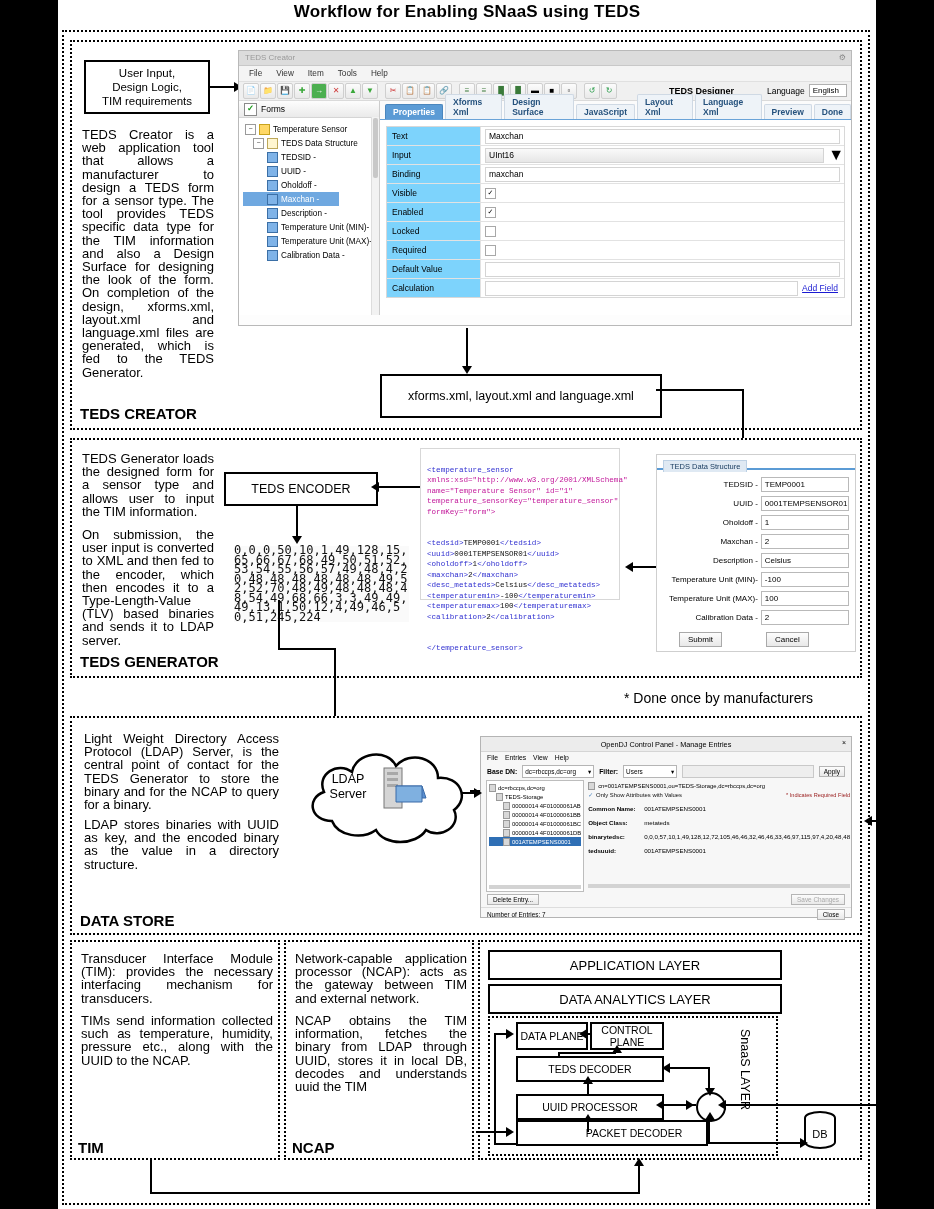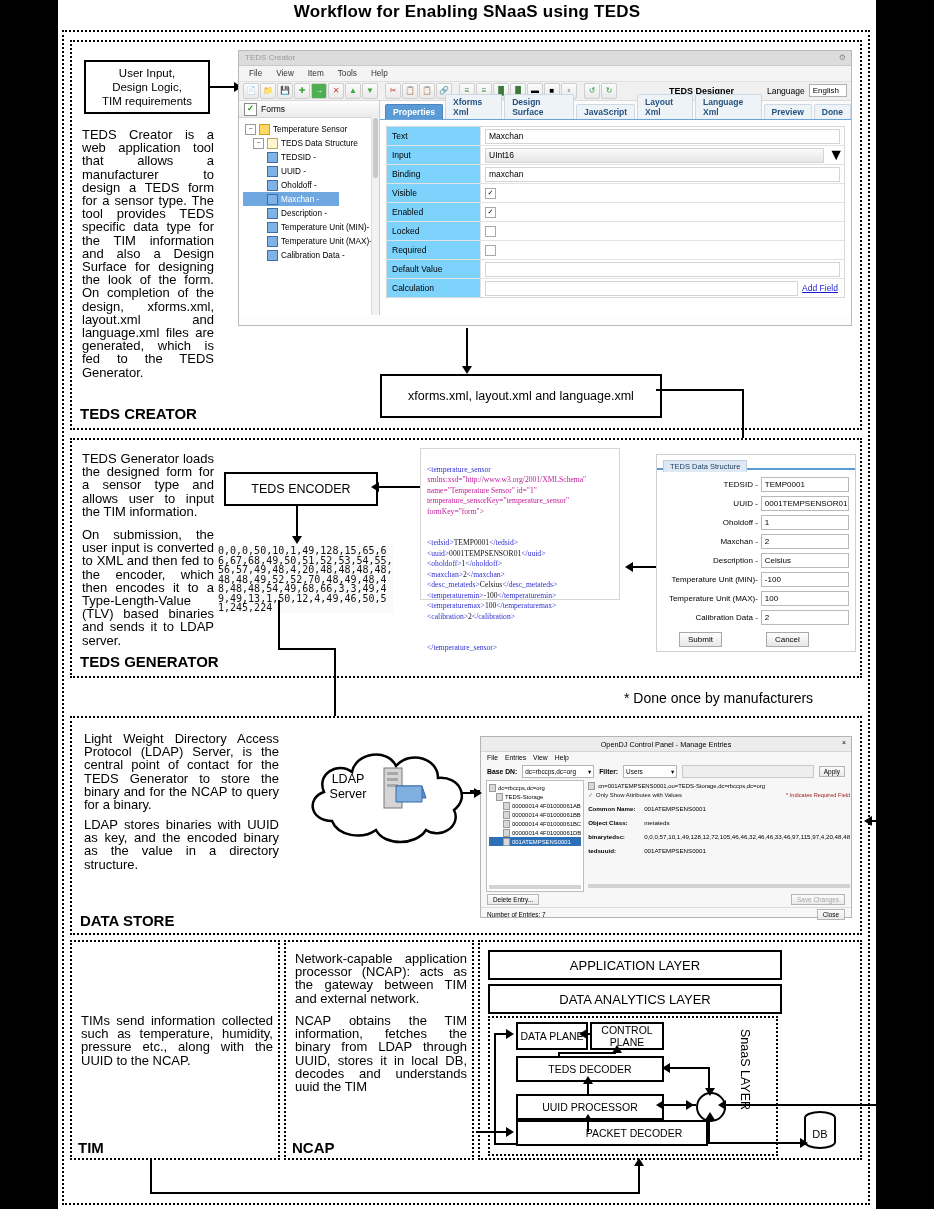--- a/index.html
+++ b/index.html
@@ -83,22 +83,22 @@
   .ah-right{border-top:5px solid transparent;border-bottom:5px solid transparent;border-left:8px solid #000;}
   .ah-left{border-top:5px solid transparent;border-bottom:5px solid transparent;border-right:8px solid #000;}
   .ah-down{border-left:5px solid transparent;border-right:5px solid transparent;border-top:8px solid #000;}
   .ah-up{border-left:5px solid transparent;border-right:5px solid transparent;border-bottom:8px solid #000;}
 
   .xfbox{position:absolute;border:2px solid #000;background:#fff;display:flex;align-items:center;justify-content:center;font-size:12.5px;}
 
   
   #sec-gen{left:70px;top:438px;width:792px;height:240px;}
   .encbox{position:absolute;border:2px solid #000;background:#fff;display:flex;align-items:center;justify-content:center;font-size:12.5px;}
-  .binblk{position:absolute;font-family:"DejaVu Sans Mono",monospace;font-size:10px;line-height:9.5px;color:#111;background:#fafafa;width:175px;word-break:break-all;}
-  .xmlblk{position:absolute;font-family:Liberation Serif, serif;font-size:7.6px;line-height:10.5px;white-space:pre-wrap;background:#fff;border:1px solid #d7d7d7;padding:5px 6px;box-sizing:border-box;}
+  .binblk{position:absolute;font-family:"DejaVu Sans Mono",monospace;font-size:12px;line-height:9.5px;color:#111;background:#fafafa;width:175px;word-break:break-all;margin-left:16px;}
+  .xmlblk{position:absolute;font-family:Liberation Mono, monospace;font-size:7.6px;line-height:10.5px;white-space:pre-wrap;background:#fff;border:1px solid #d7d7d7;padding:5px 6px;box-sizing:border-box;}
   .xm-tag{color:#2f2fd0;}
   .xm-attr{color:#c2189a;}
   .xm-txt{color:#111;}
 
   .tdsform{position:absolute;border:1px solid #cfcfcf;background:#fff;box-sizing:border-box;}
   .tdsform-tabbar{height:13px;border-bottom:2px solid #5b9bd5;background:#fff;padding-left:6px;}
   .tdsform-tab{display:inline-block;font-size:7.5px;background:#dfe9f3;border:1px solid #bcd0e4;border-bottom:none;padding:1px 6px;color:#14385c;}
   .frow{display:flex;align-items:center;height:17px;margin-top:2px;}
   .flab{width:103px;text-align:right;font-size:8px;padding-right:3px;}
   .finp{width:85px;height:13px;border:1px solid #b9b9b9;background:#fff;font-size:8px;display:flex;align-items:center;padding-left:3px;}
@@ -575,20 +575,21 @@
 
   <div class="ahead ah-right" style="left:474px;top:788px;"></div>
   <div class="aline" style="left:462px;top:792px;width:14px;height:2px;"></div>
 
   <div class="ahead ah-left" style="left:864px;top:816px;"></div>
   <div class="aline" style="left:870px;top:820px;width:24px;height:2px;"></div>
   <div class="aline" style="left:892px;top:820px;width:2px;height:280px;"></div>
 
   <div class="sect" id="sec-tim">
     <div class="sect-label" style="left:6px;bottom:2px;">TIM</div>
+    <div class="para" style="position:absolute;left:9px;top:10px;width:192px;">Transducer Interface Module (TIM): provides the necessary interfacing mechanism for transducers.</div>
     <div class="para" style="position:absolute;left:9px;top:72px;width:192px;">TIMs send information collected such as temperature, humidity, pressure etc., along with the UUID to the NCAP.</div>
   </div>
 
   <div class="sect" id="sec-ncap">
     <div class="sect-label" style="left:6px;bottom:2px;">NCAP</div>
     <div class="para" style="position:absolute;left:9px;top:10px;width:172px;">Network-capable application processor (NCAP): acts as the gateway between TIM and external network.</div>
     <div class="para" style="position:absolute;left:9px;top:72px;width:172px;">NCAP obtains the TIM information, fetches the binary from LDAP through UUID, stores it in local DB, decodes and understands uuid the TIM</div>
   </div>
 
   <div class="sect" id="sec-snaas-wrap" style="border:2px dotted #000;">

